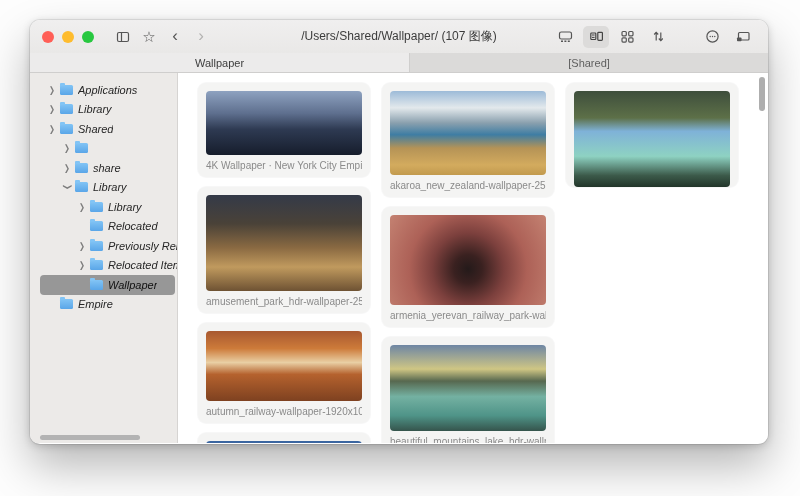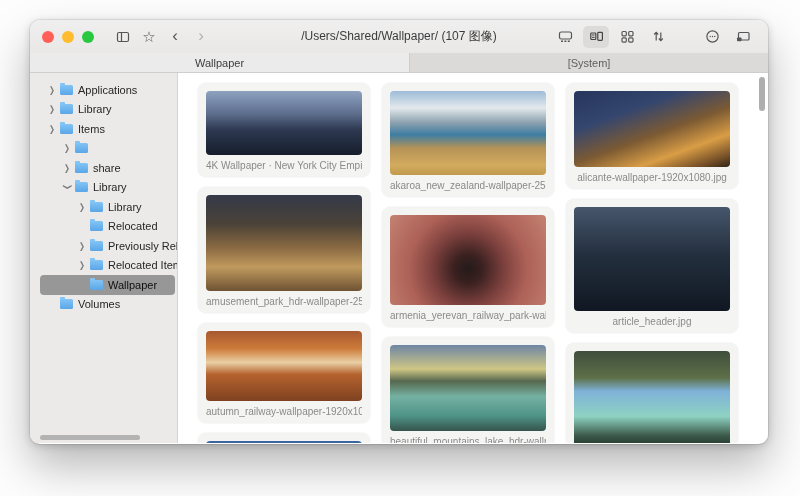--- a/index.html
+++ b/index.html
@@ -44,21 +44,21 @@
   .srow.sel { background:#979797; border-radius:4px; margin-right:2px; color:#0f0f0f; }
   .chev { width:12px; text-align:center; font-size:7px; color:#7d7d7d; flex:none;
           transform:scaleY(1.25); }
   .chev.open { transform:rotate(90deg) scaleY(1.25); }
   .chev.hide { visibility:hidden; }
   .folder { width:13px; height:10px; border-radius:1.5px;
             background:linear-gradient(180deg,#82c4f5 0%,#5aa6e8 100%);
             position:relative; margin:0 5px 0 2px; flex:none; }
   .folder::before { content:""; position:absolute; top:-2px; left:0; width:5px; height:3px;
                     border-radius:1px 1px 0 0; background:#82c4f5; }
-  .slbl { overflow:hidden; text-overflow:clip; }
+  .slbl { overflow:hidden; text-overflow:clip;font-style:italic; }
   .h-scroll { position:absolute; left:10px; bottom:3px; width:100px; height:5px;
               border-radius:2.5px; background:#b3b3b3; }
 
   .content { flex:1; background:#fff; position:relative; overflow:hidden;
              padding:10px 14px 0 20px; }
   .grid { display:flex; gap:12px; }
   .gcol { display:flex; flex-direction:column; gap:10px; width:172px; flex:none; }
   .card { background:#f4f4f3; border-radius:8px; padding:8px 8px 0;
           box-shadow:0 0 0 1px rgba(0,0,0,.03); }
   .thumb { width:100%; border-radius:4px; }
@@ -141,40 +141,40 @@
         <svg width="17" height="17" viewBox="0 0 17 17">
           <rect x="3.5" y="4.5" width="10.5" height="7.5" rx="1" fill="none" stroke="#555" stroke-width="1.2"></rect>
           <rect x="2" y="9.5" width="4.5" height="3.8" rx="0.8" fill="#555"></rect>
         </svg>
       </span>
     </div>
   </div>
 
   <div class="tabbar">
     <div class="tab active">Wallpaper</div>
-    <div class="tab inactive">[System]</div>
+    <div class="tab inactive">[Shared]</div>
   </div>
 
   <div class="main">
     <div class="sidebar">
       <div class="tree">
           <div class="srow" style="padding-left: 6px;">
             <span class="chev">❯</span>
             <span class="folder"></span>
             <span class="slbl">Applications</span>
           </div>
           <div class="srow" style="padding-left: 6px;">
             <span class="chev">❯</span>
             <span class="folder"></span>
             <span class="slbl">Library</span>
           </div>
           <div class="srow" style="padding-left: 6px;">
             <span class="chev">❯</span>
             <span class="folder"></span>
-            <span class="slbl">Items</span>
+            <span class="slbl">Shared</span>
           </div>
           <div class="srow" style="padding-left: 21px;">
             <span class="chev">❯</span>
             <span class="folder"></span>
             <span class="slbl"></span>
           </div>
           <div class="srow" style="padding-left: 21px;">
             <span class="chev">❯</span>
             <span class="folder"></span>
             <span class="slbl">share</span>
@@ -205,21 +205,21 @@
             <span class="slbl">Relocated Items</span>
           </div>
           <div class="srow sel" style="padding-left: 36px;">
             <span class="chev hide">❯</span>
             <span class="folder"></span>
             <span class="slbl">Wallpaper</span>
           </div>
           <div class="srow" style="padding-left: 6px;">
             <span class="chev hide">❯</span>
             <span class="folder"></span>
-            <span class="slbl">Volumes</span>
+            <span class="slbl">Empire</span>
           </div>
         </div>
       <div class="h-scroll"></div>
     </div>
     <div class="content">
       <div class="grid">
           <div class="gcol">
             <div class="card">
               <div class="thumb" style="height: 64px; background: linear-gradient(rgb(142, 162, 192) 0%, rgb(94, 111, 142) 35%, rgb(46, 58, 82) 60%, rgb(22, 29, 44) 100%);"></div>
               <div class="cap">4K Wallpaper · New York City Empire Stat...</div>
@@ -245,28 +245,20 @@
               <div class="thumb" style="height: 90px; background: radial-gradient(circle at 50% 60%, rgb(36, 26, 26) 0%, rgb(58, 33, 32) 15%, rgb(124, 64, 61) 38%, rgb(173, 97, 87) 62%, rgb(196, 130, 114) 100%);"></div>
               <div class="cap">armenia_yerevan_railway_park-wallpape...</div>
             </div>
             <div class="card">
               <div class="thumb" style="height: 86px; background: linear-gradient(rgb(110, 134, 164) 0%, rgb(207, 198, 132) 28%, rgb(87, 104, 79) 42%, rgb(116, 177, 162) 60%, rgb(79, 148, 136) 82%, rgb(53, 84, 76) 100%);"></div>
               <div class="cap">beautiful_mountains_lake_hdr-wallpaper...</div>
             </div>
           </div>
           <div class="gcol">
             <div class="card">
-              <div class="thumb" style="height: 76px; background: linear-gradient(160deg, rgb(37, 53, 92) 0%, rgb(53, 70, 110) 30%, rgb(124, 90, 51) 55%, rgb(217, 157, 69) 75%, rgb(110, 74, 38) 92%, rgb(46, 36, 22) 100%);"></div>
-              <div class="cap">alicante-wallpaper-1920x1080.jpg</div>
-            </div>
-            <div class="card">
-              <div class="thumb" style="height: 104px; background: linear-gradient(rgb(70, 86, 108) 0%, rgb(36, 48, 63) 45%, rgb(16, 23, 34) 100%);"></div>
-              <div class="cap">article_header.jpg</div>
-            </div>
-            <div class="card">
               <div class="thumb" style="height: 96px; background: linear-gradient(rgb(62, 78, 60) 0%, rgb(93, 112, 72) 28%, rgb(127, 178, 216) 42%, rgb(142, 210, 194) 68%, rgb(60, 90, 74) 88%, rgb(34, 53, 42) 100%);"></div>
             </div>
           </div>
         </div>
       <div class="v-scroll"></div>
     </div>
   </div>
 
 </div>
 

